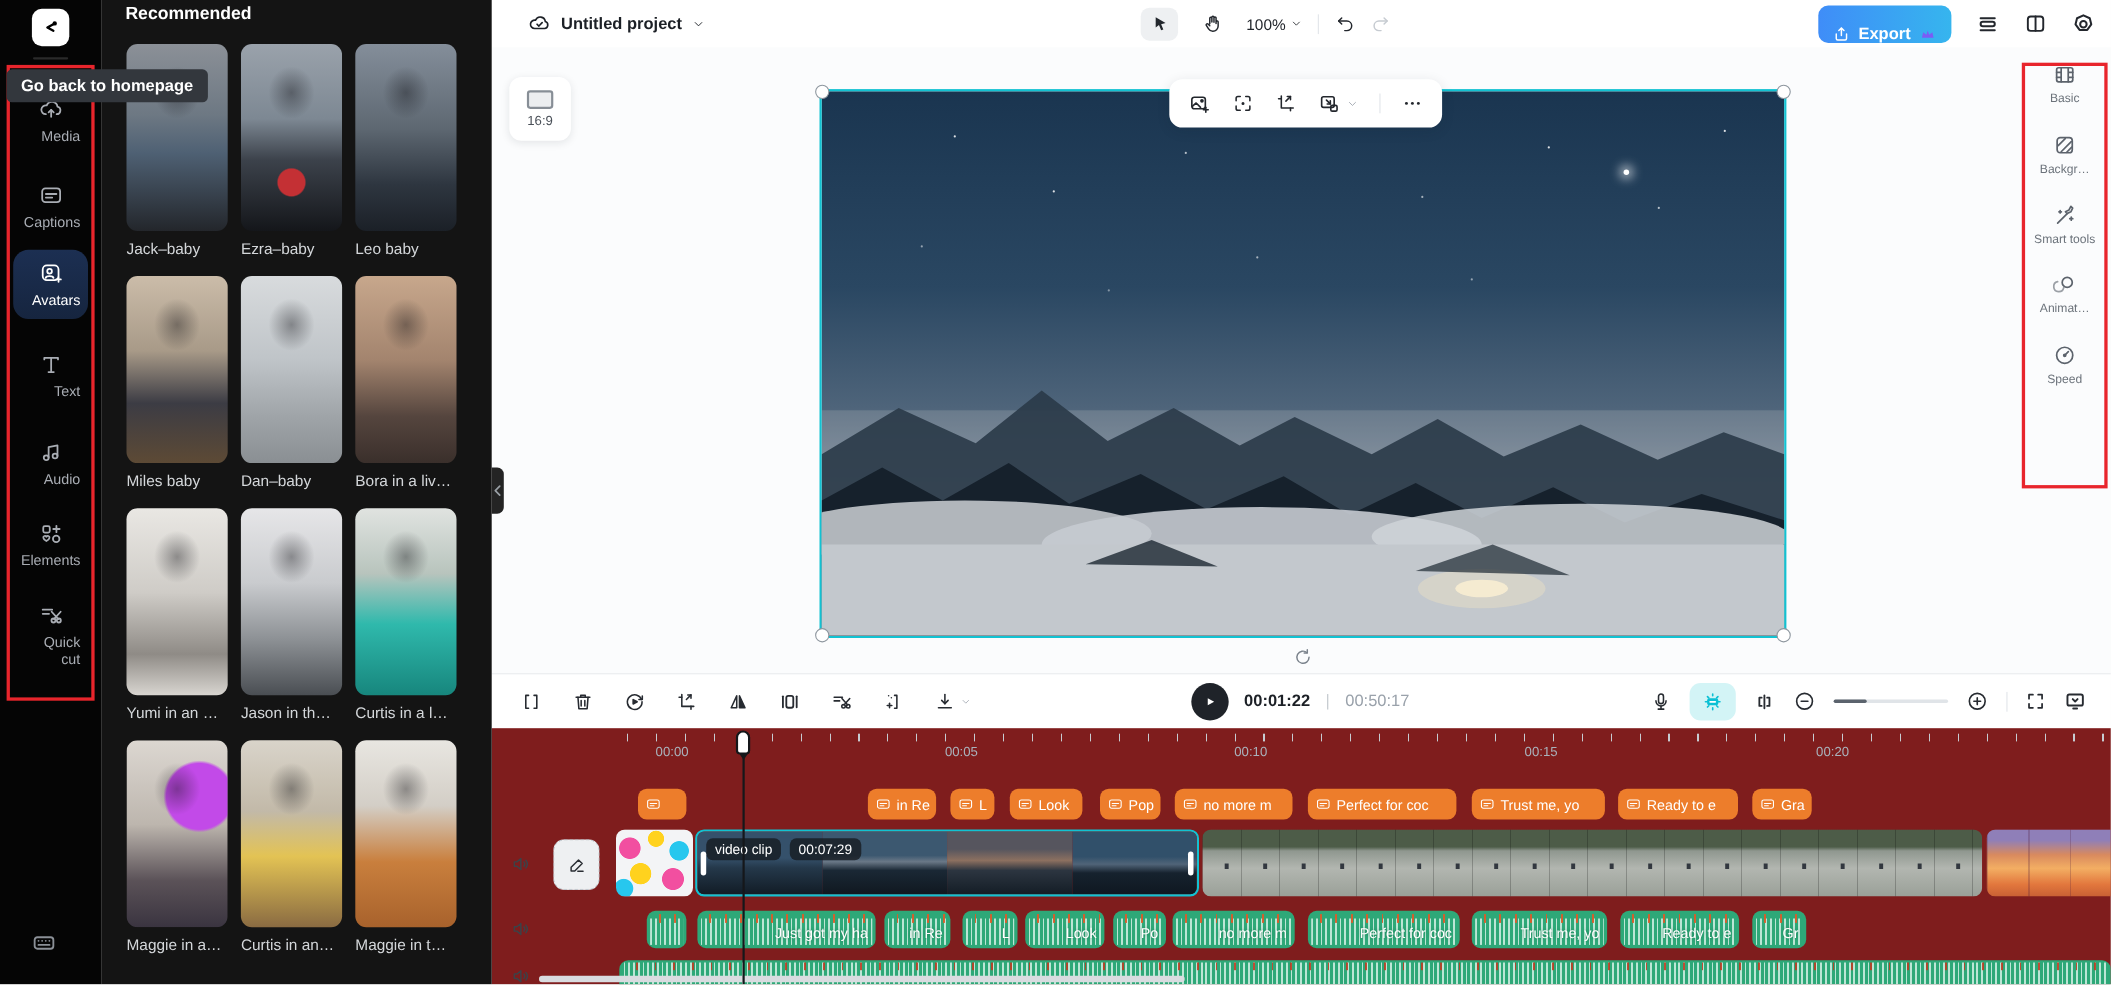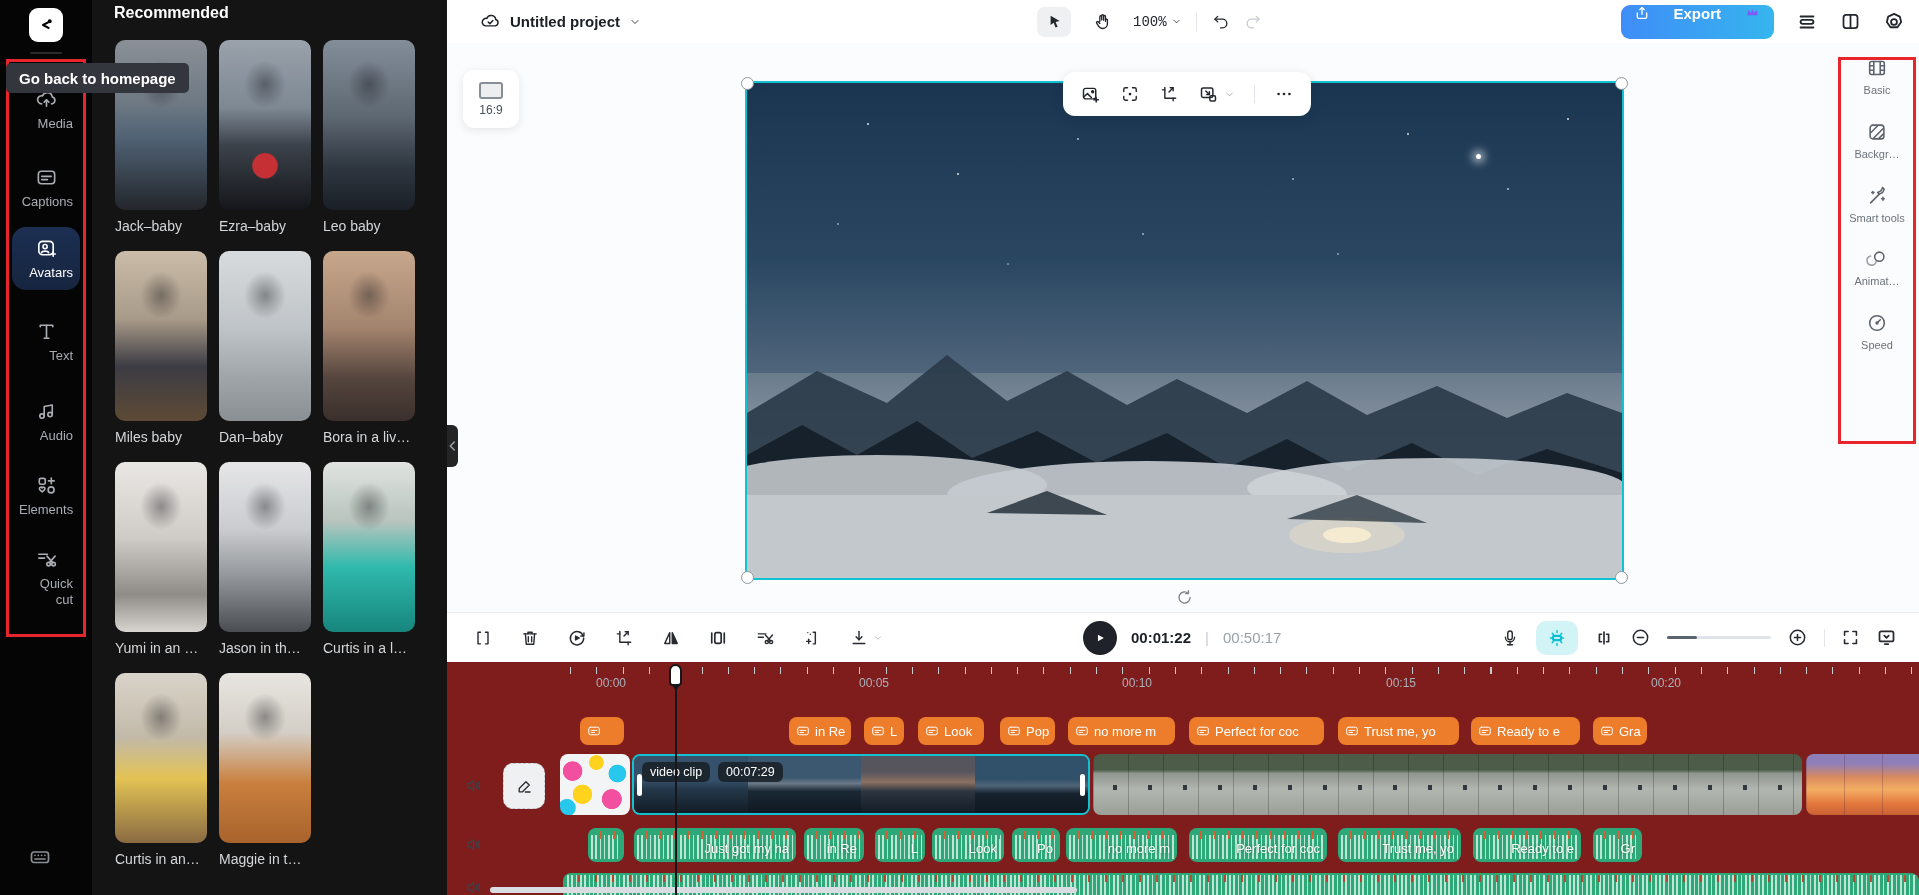--- a/index.html
+++ b/index.html
@@ -31,28 +31,28 @@
   .ph::after{content:"";position:absolute;inset:0;background:radial-gradient(ellipse 30px 34px at 50% 26%,rgba(15,15,20,.38),transparent 70%);}
   .cname{margin-top:8px;color:#d4d7da;font-size:14px;white-space:nowrap;overflow:hidden;}
   .collapse{position:absolute;left:447px;top:425px;width:11px;height:42px;background:#242424;border-radius:0 6px 6px 0;display:flex;align-items:center;justify-content:center;color:#9aa0a6;z-index:15;}
 
   
   .main{position:absolute;left:447px;top:0;width:1472px;height:895px;display:flex;flex-direction:column;}
   
   .topbar{position:relative;height:43px;background:#fff;flex:none;}
   .proj{position:absolute;left:33px;top:0;height:43px;display:flex;align-items:center;gap:9px;color:#1c2026;}
   .proj .pname{font-size:15px;font-weight:600;}
-  .tb-center{position:absolute;left:590px;top:0;height:43px;display:flex;align-items:center;gap:14px;color:#23272d;font-family:Liberation Mono, monospace;}
+  .tb-center{position:absolute;left:590px;top:0;height:43px;display:flex;align-items:center;gap:14px;color:#23272d;}
   .tool-btn{width:34px;height:30px;border-radius:8px;display:flex;align-items:center;justify-content:center;}
   .tool-btn.on{background:#eef0f2;}
   .zoom-sel{display:flex;align-items:center;gap:4px;font-size:14px;color:#23272d;}
   .vdiv{width:1px;height:18px;background:#e2e5e9;}
   .redo{color:#c6cbd1;}
   .tb-right{position:absolute;right:14px;top:0;height:43px;display:flex;align-items:center;gap:22px;}
-  .export{height:34px;border-radius:9px;padding:0 13px;display:flex;align-items:flex-start;gap:23px;background:linear-gradient(90deg,#3f8df8,#36b5ee);color:#fff;font-size:15px;font-weight:600;cursor:pointer;}
+  .export{height:34px;border-radius:9px;padding:0 13px;display:flex;align-items:flex-end;gap:7px;background:linear-gradient(90deg,#3f8df8,#36b5ee);color:#fff;font-size:15px;font-weight:600;cursor:pointer;}
 
   
   .canvas{position:relative;height:569px;background:#fbfcfd;flex:none;}
   .ratio-card{position:absolute;left:16px;top:27px;width:56px;height:58px;background:#fff;border-radius:11px;box-shadow:0 2px 8px rgba(20,30,40,.10);display:flex;flex-direction:column;align-items:center;justify-content:center;gap:4px;}
   .ratio-ic{width:20px;height:13px;border:2px solid #878e96;border-radius:3px;background:#eceef0;}
   .ratio-card span{font-size:12px;color:#4a5058;}
   .float-tools{position:absolute;left:616px;top:29px;height:44px;background:#fff;border-radius:12px;box-shadow:0 3px 12px rgba(20,30,40,.12);display:flex;align-items:center;gap:19px;padding:0 17px;color:#23272d;z-index:8;}
   .preview{position:absolute;left:300px;top:40px;width:875px;height:495px;background:linear-gradient(180deg,#1a3550 0%,#2a4762 36%,#4e647a 58%,#8995a2 74%,#aeb4ba 100%);outline:2.5px solid #12c2d2;}
   .stars{position:absolute;left:0;top:0;width:2px;height:2px;border-radius:50%;background:#fff;opacity:.85;
     box-shadow:120px 40px 0 #fff,210px 90px 0 #fff,330px 55px 0 rgba(255,255,255,.8),450px 30px 0 #fff,545px 95px 0 rgba(255,255,255,.7),660px 50px 0 #fff,760px 105px 0 rgba(255,255,255,.8),90px 140px 0 rgba(255,255,255,.6),395px 150px 0 rgba(255,255,255,.7),590px 170px 0 rgba(255,255,255,.6),820px 35px 0 #fff,260px 180px 0 rgba(255,255,255,.5);}
@@ -232,20 +232,24 @@
       <div class="card">
           <div class="ph" style="background:linear-gradient(180deg,#e6e6e8 0%,#c9cbce 40%,#8d9195 70%,#4a4e53 100%)"></div>
           <div class="cname">Jason in th…</div>
         </div>
       <div class="card">
           <div class="ph" style="background:linear-gradient(180deg,#e0e3e0 0%,#b8c4bd 35%,#2fb9ac 62%,#17867d 100%)"></div>
           <div class="cname">Curtis in a l…</div>
         </div>
 
       <div class="card">
+          <div class="ph" style="background:radial-gradient(circle at 72% 30%,#c24ae8 0 22%,transparent 24%),linear-gradient(180deg,#dcd7d1 0%,#bdb6ae 45%,#5b5258 75%,#3a3440 100%)"></div>
+          <div class="cname">Maggie in a…</div>
+        </div>
+      <div class="card">
           <div class="ph" style="background:linear-gradient(180deg,#d9d4ca 0%,#c2b9a8 38%,#e3c354 62%,#8a6b42 100%)"></div>
           <div class="cname">Curtis in an…</div>
         </div>
       <div class="card">
           <div class="ph" style="background:linear-gradient(180deg,#e8e6e1 0%,#d3cec6 35%,#c97f3d 65%,#a8622c 100%)"></div>
           <div class="cname">Maggie in t…</div>
         </div>
     </div>
   </div>
 

